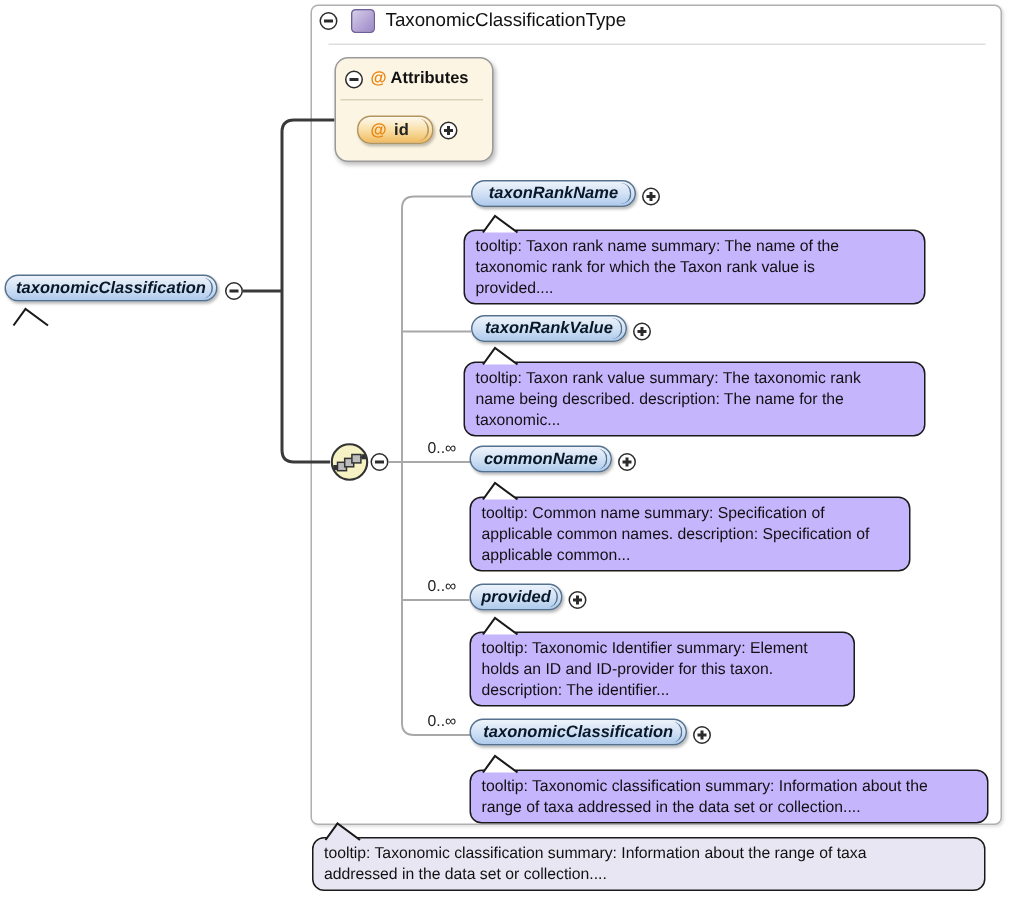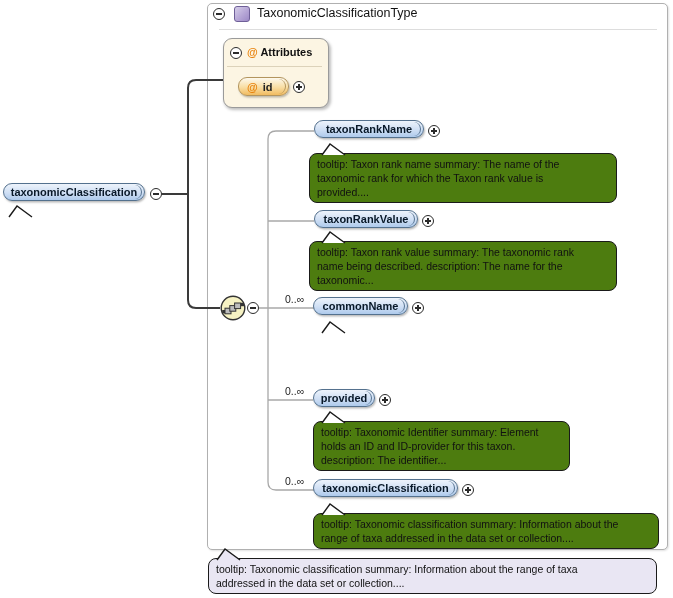--- a/index.html
+++ b/index.html
@@ -30,21 +30,21 @@
         height:1.4px; background:#2b2b2b; }
   .mp.plus::after { content:""; position:absolute; top:2px; bottom:2px; left:50%; margin-left:-0.7px;
         width:1.4px; background:#2b2b2b; }
 
   
   .pill {
     position:absolute; height:18px; display:flex; align-items:center; justify-content:center;
     background:linear-gradient(#edf3fb 0%,#cfdff4 55%,#aecaec 100%);
     border:1.3px solid #54718e; border-radius:11px;
     font-size:11px; font-weight:bold; color:#081828; white-space:nowrap;
-    box-shadow:1px 1.5px 2px rgba(0,0,0,0.28); z-index:2; box-sizing:border-box;
+    box-shadow:1px 1.5px 2px rgba(0,0,0,0.28); z-index:2; box-sizing:border-box;font-style:italic;
   }
   .pill::after { content:""; position:absolute; right:2px; top:1px; bottom:1px; width:9px;
     border-right:1.3px solid #54718e; border-radius:0 9px 9px 0; }
 
   
   .attr-panel {
     position:absolute; left:223px; top:38px; width:106px; height:70px;
     background:#fcf5e3; border:1px solid #9a9a9a; border-radius:9px;
     box-shadow:1.5px 2px 3px rgba(0,0,0,0.25); z-index:2; box-sizing:border-box;
   }
@@ -64,21 +64,21 @@
   .attr-pill .name { margin-left:5px; }
 
   
   .seq-icon { position:absolute; left:220px; top:295px; z-index:2; }
 
   
   .occ { position:absolute; font-size:10.5px; color:#222; z-index:2; white-space:nowrap; }
 
   
   .tooltip {
-    position:absolute; background:#4d7c0f; border:1.4px solid #1a1a1a; border-radius:8px;
+    position:absolute; background:#c4b5fd; border:1.4px solid #1a1a1a; border-radius:8px;
     padding:3px 7px; font-size:10.5px; line-height:14px; white-space:pre;
     z-index:4; box-sizing:border-box; overflow:hidden; color:#111;
   }
   .tooltip.lavender { background:#e9e6f3; }
   .tip-pointer { position:absolute; z-index:5; }
 </style>
 </head>
 <body>
 
 <div id="canvas">
@@ -154,20 +154,23 @@
 
   <div class="occ" style="left:285px; top:293px;">0..∞</div>
   <div class="pill" style="left:313px; top:297px; width:95px;">
       <span>commonName</span>
     </div>
   <div class="mp plus" style="left:412px; top:302px;"></div>
   <svg class="tip-pointer" style="left:321px; top:320px;" width="26" height="14">
       <path d="M1,13 L9,2 L24,13 Z" fill="#ffffff"></path>
       <path d="M1,13 L9,2 L24,13" fill="none" stroke="#1a1a1a" stroke-width="1.4"></path>
     </svg>
+  <div class="tooltip" style="left:313px; top:331px; width:294px;">tooltip: Common name summary: Specification of
+applicable common names. description: Specification of
+applicable common...</div>
 
   <div class="occ" style="left:285px; top:385px;">0..∞</div>
   <div class="pill" style="left:313px; top:389px; width:62px;">
       <span>provided</span>
     </div>
   <div class="mp plus" style="left:379px; top:394px;"></div>
   <svg class="tip-pointer" style="left:321px; top:410px;" width="26" height="14">
       <path d="M1,13 L9,2 L24,13 Z" fill="#ffffff"></path>
       <path d="M1,13 L9,2 L24,13" fill="none" stroke="#1a1a1a" stroke-width="1.4"></path>
     </svg>

